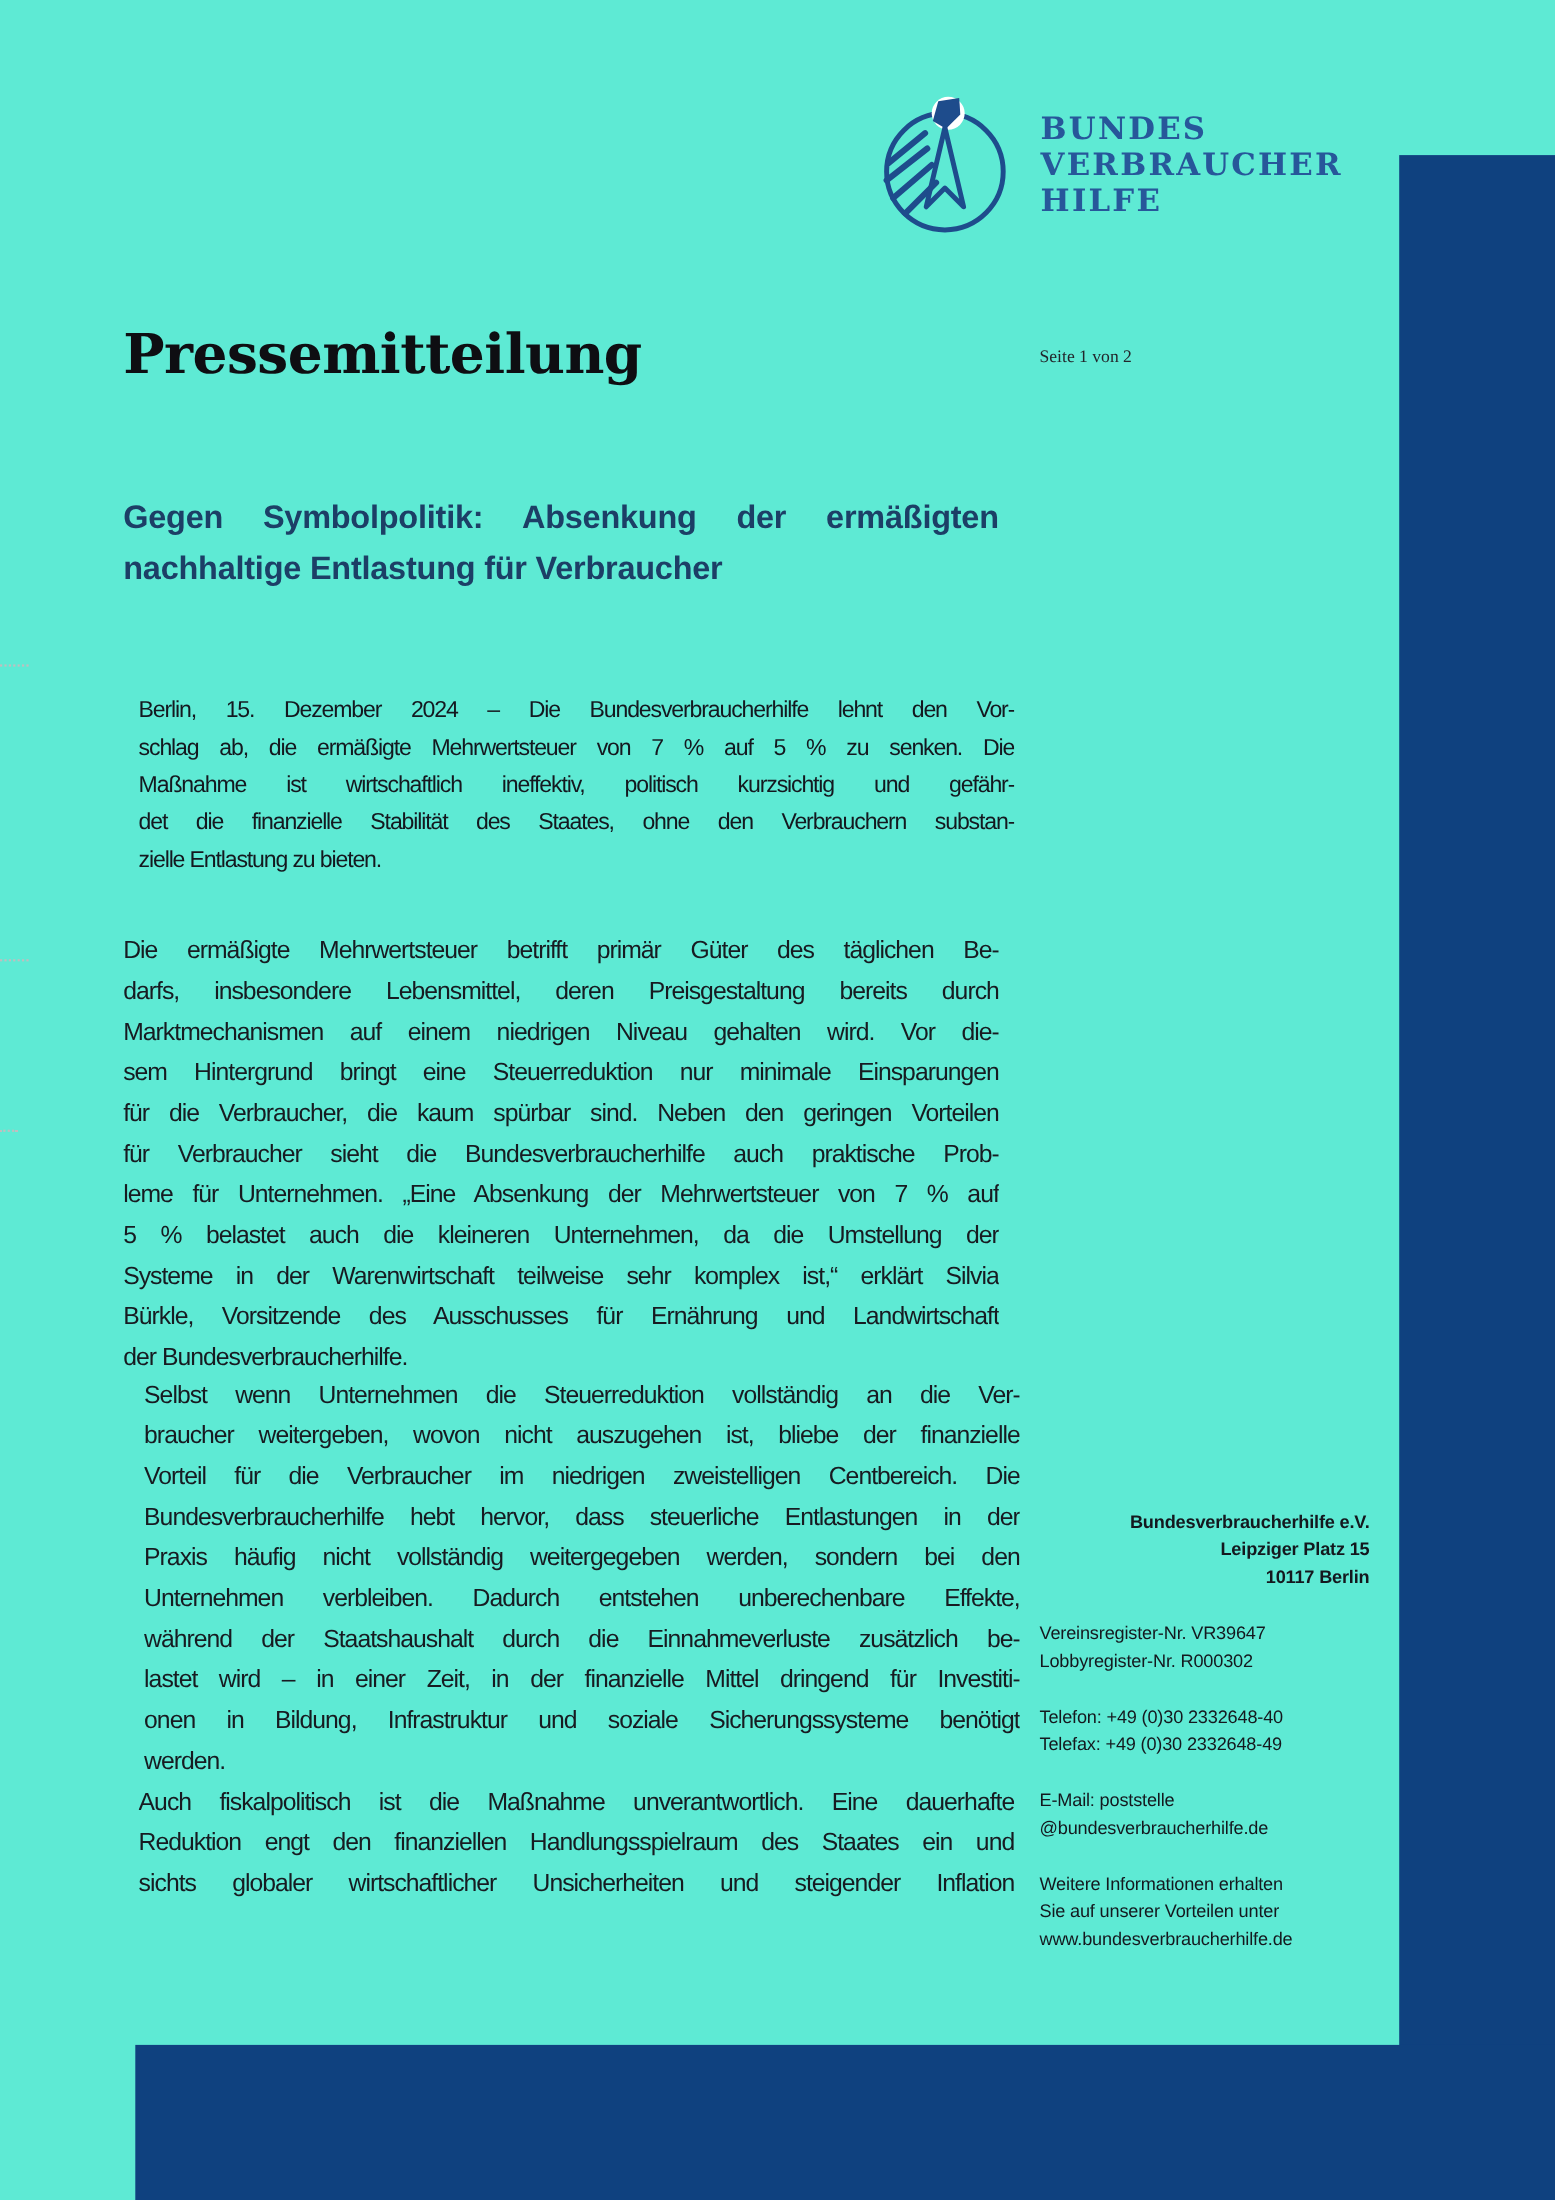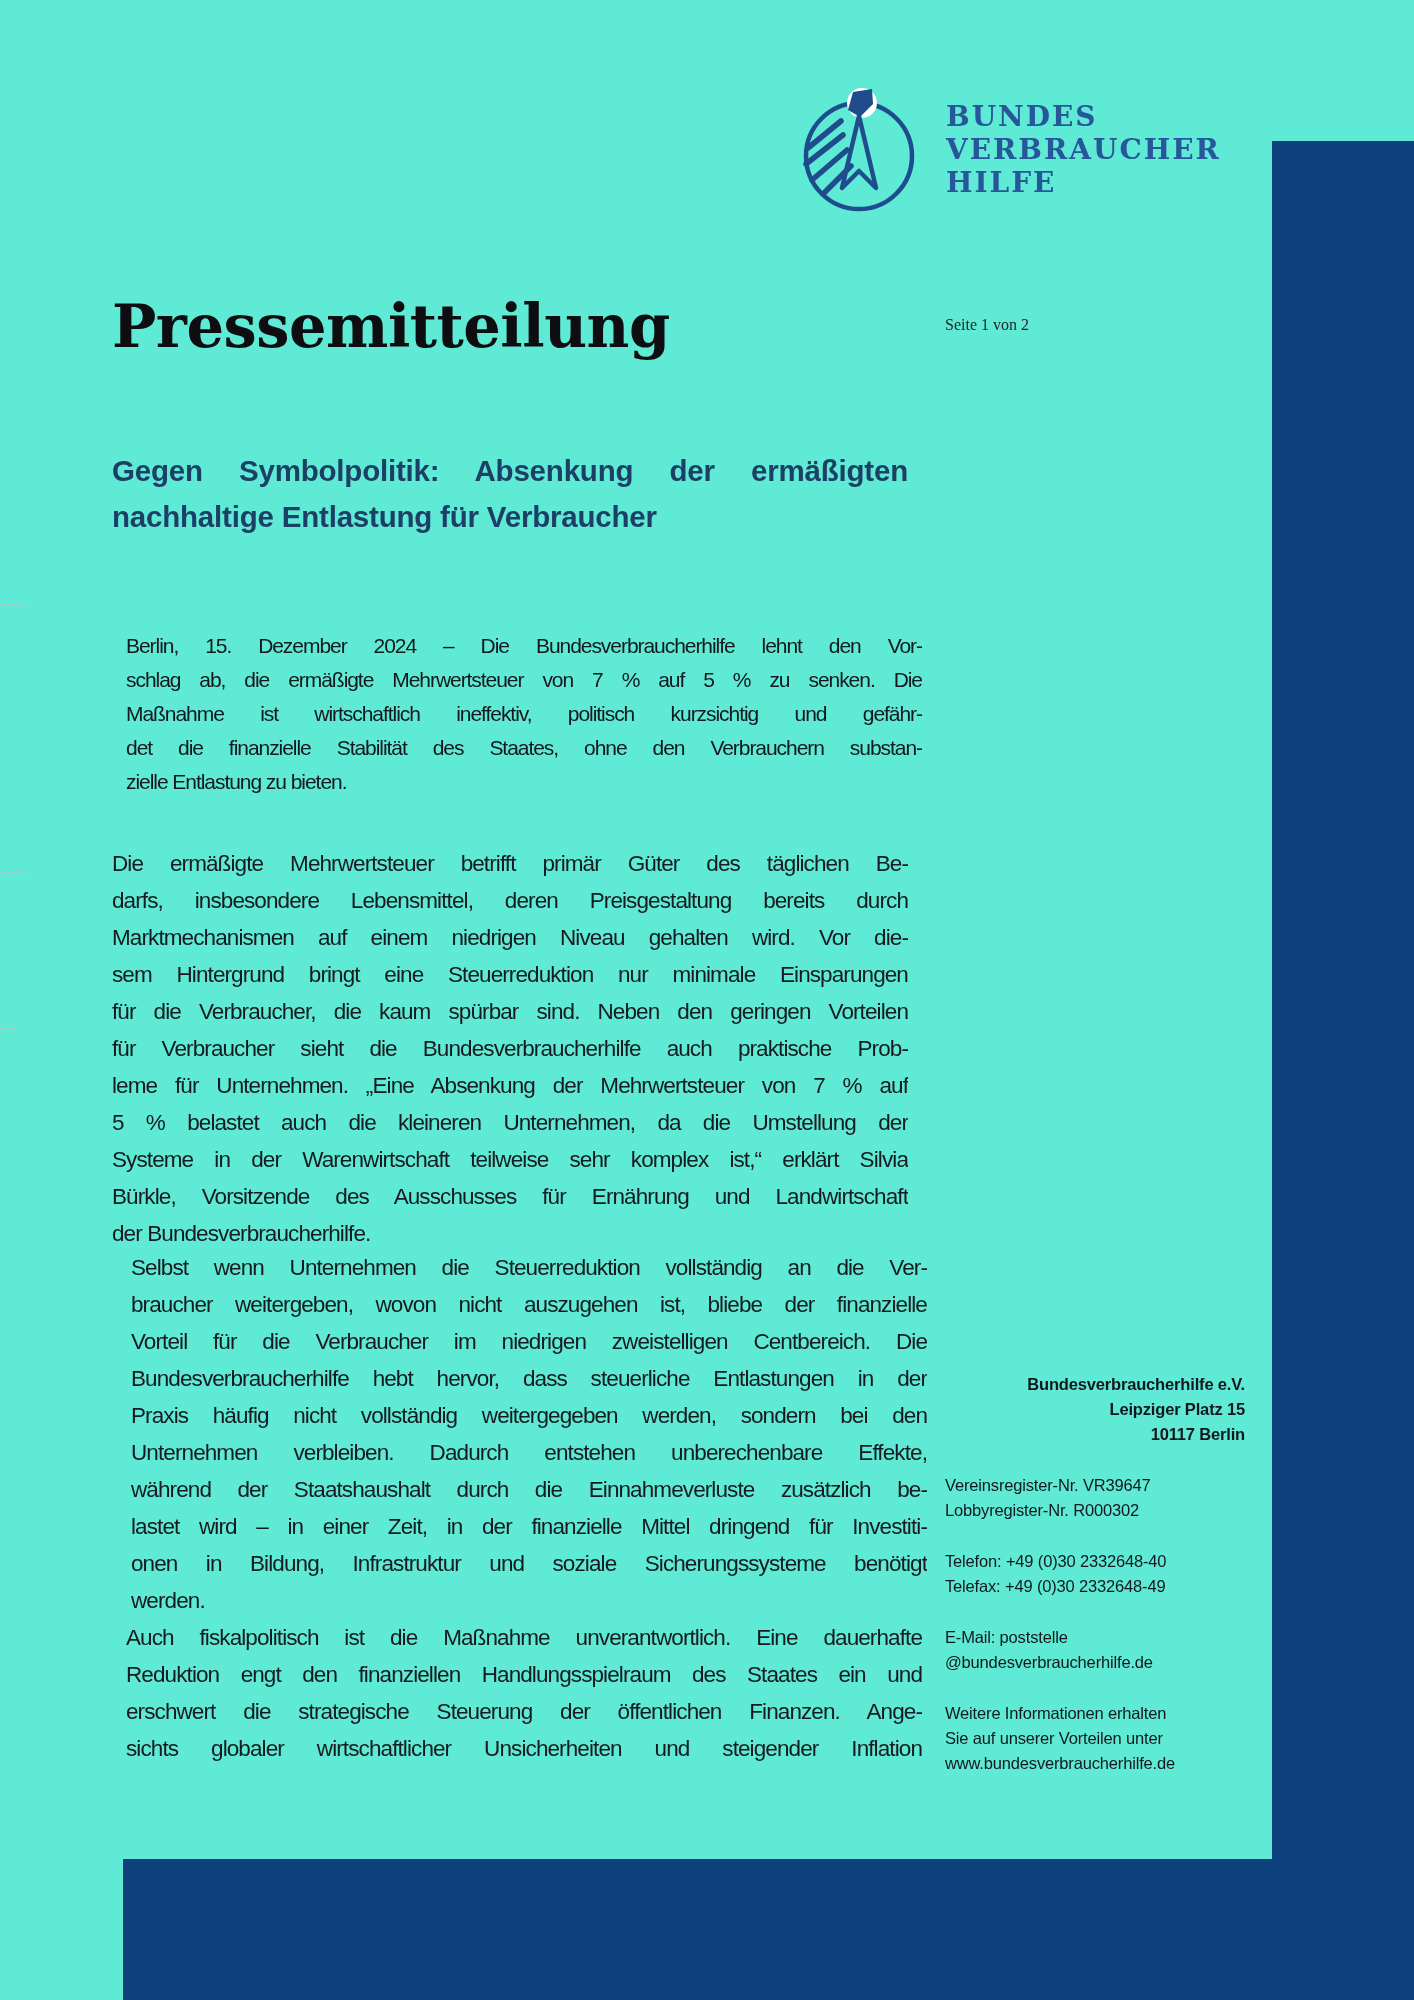--- a/index.html
+++ b/index.html
@@ -14,21 +14,21 @@
   .logo-icon{position:absolute; left:796px; top:84px; width:126px; height:134px;}
   .logo-text{
     position:absolute; left:946px; top:100px;
     font-family:"DejaVu Serif", serif; font-weight:bold;
     font-size:28px; line-height:33px; letter-spacing:2px; color:#27579A;
   }
   
   .doc-title{
     position:absolute; left:112px; top:292px;
     font-family:"DejaVu Serif", serif; font-weight:bold;
-    font-size:59px; color:#0e0e12; letter-spacing:-0.5px;
+    font-size:50px; color:#0e0e12; letter-spacing:-0.5px;
   }
   .page-indicator{position:absolute; left:945px; top:316px; font-size:16px; color:#23262b;font-family:Liberation Serif, serif;}
   
   .headline{
     position:absolute; left:112px; top:448px; width:796px;
     font-size:29.5px; font-weight:bold; line-height:46px;
     letter-spacing:-0.2px; color:#1C3F66;
   }
   
   .lead{
@@ -131,21 +131,20 @@
       <div class="jline">Praxis häufig nicht vollständig weitergegeben werden, sondern bei den</div>
       <div class="jline">Unternehmen verbleiben. Dadurch entstehen unberechenbare Effekte,</div>
       <div class="jline">während der Staatshaushalt durch die Einnahmeverluste zusätzlich be-</div>
       <div class="jline">lastet wird – in einer Zeit, in der finanzielle Mittel dringend für Investiti-</div>
       <div class="jline">onen in Bildung, Infrastruktur und soziale Sicherungssysteme benötigt</div>
       <div class="jline jline-end">werden.</div>
     </div>
   <div class="para para3">
       <div class="jline">Auch fiskalpolitisch ist die Maßnahme unverantwortlich. Eine dauerhafte</div>
       <div class="jline">Reduktion engt den finanziellen Handlungsspielraum des Staates ein und</div>
-      <div class="jline">erschwert die strategische Steuerung der öffentlichen Finanzen. Ange-</div>
       <div class="jline">sichts globaler wirtschaftlicher Unsicherheiten und steigender Inflation</div>
     </div>
 
   <div class="sidebar">
       <div class="side-block bold">
         <div class="side-line">Bundesverbraucherhilfe e.V.</div>
         <div class="side-line">Leipziger Platz 15</div>
         <div class="side-line">10117 Berlin</div>
       </div>
       <div class="side-block">

